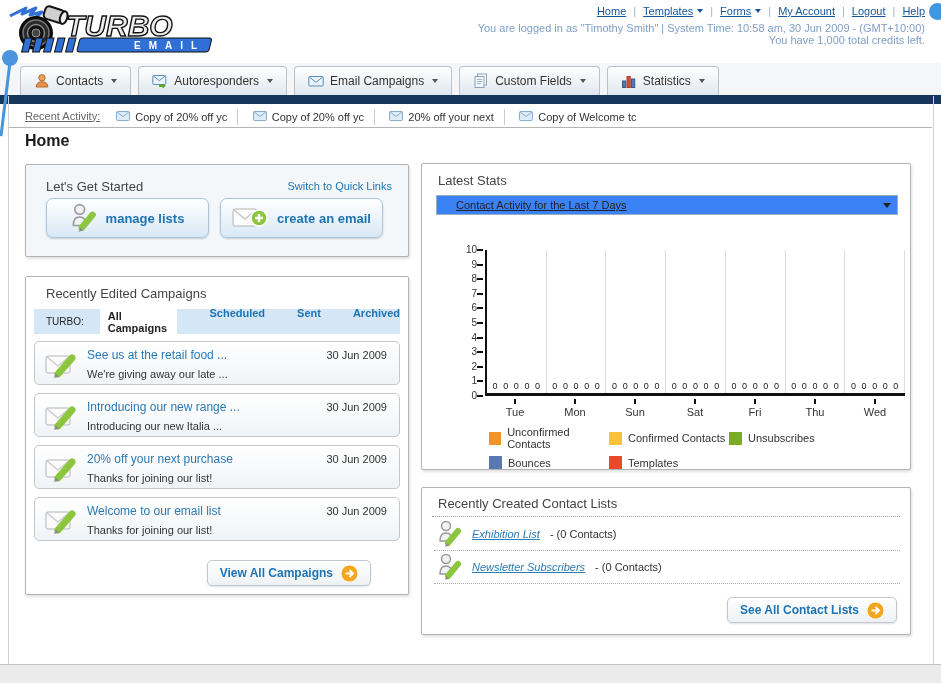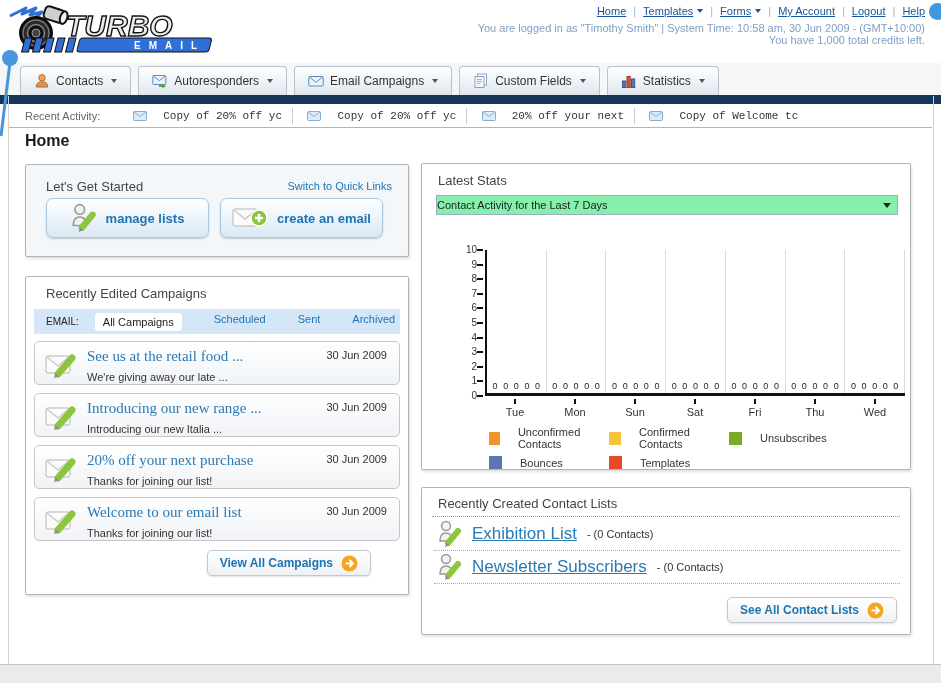--- a/index.html
+++ b/index.html
@@ -22,22 +22,22 @@
   .tab-bar { position:absolute; left:0; top:63px; width:941px; height:32px; background:#f4f6f8; display:flex; align-items:flex-end; padding-left:20px; }
   .tab { height:29px; display:inline-flex; align-items:center; gap:6px; padding:0 13px; margin-right:7px;
          background:linear-gradient(#ffffff,#dfe7ee); border:1px solid #b9c2cc; border-bottom:none;
          border-radius:4px 4px 0 0; font-size:12px; color:#333; cursor:pointer; }
   .tab-caret { width:0; height:0; border-left:3.5px solid transparent; border-right:3.5px solid transparent; border-top:4px solid #555; margin-left:2px; }
   .navy-bar { position:absolute; left:0; top:95px; width:941px; height:9px; background:#16365c; }
 
   
   .activity-row { position:absolute; left:9px; top:104px; width:923px; height:24px; border-bottom:1px solid #b5b5b5;
                   display:flex; align-items:center; padding-left:16px; background:#fff; }
-  .activity-label { font-size:11px; color:#666; margin-right:23px; }
-  .activity-item { display:inline-flex; align-items:center; gap:16px; padding:2px 10px; border-right:1px solid #ccc; font-size:11px; color:#333; cursor:pointer;font-family:Liberation Mono, monospace; }
+  .activity-label { font-size:11px; color:#666; margin-right:6px;text-decoration:underline; }
+  .activity-item { display:inline-flex; gap:5px; padding:2px 10px; border-right:1px solid #ccc; font-size:11px; color:#333; cursor:pointer; }
   .activity-item:last-child { border-right:none; }
 
   .page-title { position:absolute; left:25px; top:132px; font-size:16px; font-weight:bold; color:#1a1a1a; }
 
   
   .panel { position:absolute; background:#fff; border:1px solid #b3b3b3; border-radius:2px; box-shadow:1px 2px 3px rgba(0,0,0,0.12); }
   .panel-title { position:absolute; font-size:13px; color:#444; }
 
   
   #get-started { left:25px; top:164px; width:384px; height:93px; background:#f3f7fa;text-align:center; }
@@ -51,54 +51,54 @@
   #campaigns-panel { left:25px; top:276px; width:384px; height:319px; }
   .show-bar { position:absolute; left:8px; top:32px; width:366px; height:25px; background:#d5e7f7; display:flex; align-items:center; gap:16px; padding-left:12px; }
   .show-label { font-size:10px; color:#222; }
   .filter-link { font-size:11px; color:#1d74b4; cursor:pointer; }
   .filter-link.active { background:#fff; color:#222; padding:3px 8px; border-radius:3px; }
   .campaign-list { position:absolute; left:8px; top:64px; width:366px; }
   .campaign-row { position:relative; height:44px; border:1px solid #c6c6c6; border-radius:5px;
                   background:linear-gradient(#ffffff,#f0f3f6); margin-bottom:8px; cursor:pointer; }
   .cr-icon { position:absolute; left:10px; top:7px; }
   .cr-text { position:absolute; left:52px; top:6px; }
-  .cr-title { display:block; font-size:15px; color:#2a7ab5; margin-bottom:2px; text-decoration:none; cursor:pointer;font-family:Liberation Serif, serif; }
+  .cr-title { display:block; font-size:12px; color:#2a7ab5; margin-bottom:2px; text-decoration:none; cursor:pointer; }
   .cr-sub { font-size:11px; color:#333; }
   .cr-date { position:absolute; right:12px; top:7px; font-size:11px; color:#333; }
   .pill-btn { display:inline-flex; align-items:center; gap:8px; height:26px; padding:0 12px;
               background:linear-gradient(#ffffff,#eef1f4); border:1px solid #c2c8ce; border-radius:5px;
               font-size:12px; font-weight:bold; color:#1d74b4; cursor:pointer; box-shadow:0 1px 2px rgba(0,0,0,0.12); }
-  .view-all { position:absolute; right:37px; bottom:18px; }
+  .view-all { position:absolute; right:37px; bottom:8px; }
 
   
   #stats-panel { left:421px; top:163px; width:490px; height:307px; }
-  .stats-select { position:absolute; left:14px; top:31px; width:462px; height:20px; border:1px solid #9ab0c2; background:#86efac;
-                  font-size:11px; color:#222; display:flex; align-items:center; padding-left:0; cursor:pointer; }
+  .stats-select { position:absolute; left:14px; top:31px; width:462px; height:20px; border:1px solid #9ab0c2; background:#3b82f6;
+                  font-size:11px; color:#222; display:flex; align-items:center; padding-left:19px; cursor:pointer;text-decoration:underline; }
   .select-caret { position:absolute; right:6px; top:7px; width:0; height:0; border-left:4px solid transparent; border-right:4px solid transparent; border-top:5px solid #222; }
   .chart-wrap { position:absolute; left:63px; top:86px; width:420px; height:146px; }
   .chart-cols { position:absolute; left:0; top:0; width:420px; height:146px; display:flex; border-left:2px solid #111; border-bottom:3px solid #111; }
   .chart-col { flex:1; position:relative; border-right:1px solid #dcdcdc; }
   .zero-row { position:absolute; left:0; right:0; bottom:2px; display:flex; justify-content:space-evenly; font-size:9px; color:#222; }
   .ytick-label { position:absolute; left:-28px; width:20px; text-align:right; font-size:10px; color:#333; }
   .ytick-mark { position:absolute; left:-8px; width:6px; height:2px; background:#111; }
   .x-axis-row { position:absolute; left:63px; top:235px; width:420px; display:flex; }
   .x-cell { flex:1; text-align:center; }
   .x-tick { width:2px; height:5px; background:#111; margin:0 auto; }
   .x-label { font-size:11px; color:#333; margin-top:2px; }
   .chart-legend { position:absolute; left:67px; top:262px; width:420px; display:grid; grid-template-columns:120px 120px 1fr; row-gap:6px; }
-  .legend-item { display:flex; align-items:center; gap:18px; }
+  .legend-item { display:flex; align-items:center; gap:6px; }
   .legend-swatch { width:13px; height:13px; display:inline-block; }
   .legend-label { font-size:11px; color:#333; }
 
   
   #contacts-panel { left:421px; top:487px; width:490px; height:148px; }
   .clp-sep { position:absolute; left:10px; top:28px; width:468px; border-top:1px dotted #999; }
   .cl-list { position:absolute; left:12px; top:30px; width:466px; }
   .cl-item { position:relative; height:33px; border-bottom:1px dotted #aaa; display:flex; align-items:center; gap:10px; padding-left:4px; }
-  .cl-name { font-size:17px; color:#2a7ab5; text-decoration:underline; cursor:pointer; }
+  .cl-name { font-size:11px; color:#2a7ab5; text-decoration:underline; cursor:pointer;font-style:italic; }
   .cl-detail { font-size:11px; color:#333; }
   .see-all { position:absolute; right:13px; bottom:11px; }
 
   
   .footer { position:absolute; left:0; top:664px; width:941px; height:19px; background:#ebebeb; border-top:1px solid #c2c2c2; }
   .edge-left { position:absolute; left:8px; top:96px; height:568px; border-left:1px solid #d2d2d2; }
   .edge-right { position:absolute; right:7px; top:96px; height:568px; border-right:1px solid #d2d2d2; }
   .pin { position:absolute; left:0; top:46px; z-index:5; }
 </style>
 </head>
@@ -279,22 +279,22 @@
         <path d="M10 23 L20 11" stroke="#8cc63f" stroke-width="6" stroke-linecap="round"></path>
         <path d="M7 27 L11 25.5 L8.4 22.9 Z" fill="#8a8a8a"></path>
       </svg>
       <span>manage lists</span>
     </div>
   </div>
 
   <div class="panel" id="campaigns-panel">
     <span class="panel-title" style="left:20px;top:9px;">Recently Edited Campaigns</span>
     <div class="show-bar">
-      <span class="show-label">EMAIL:</span>
-      <span style="display:inline-flex;gap:32px;" id="filter-links">
+      <span class="show-label">TURBO:</span>
+      <span style="display:inline-flex;gap:32px;font-weight:bold;" id="filter-links">
   <span class="filter-link active">All Campaigns</span>
 
   <span class="filter-link">Scheduled</span>
 
   <span class="filter-link">Sent</span>
 
   <span class="filter-link">Archived</span>
 </span>
     </div>
     <div class="campaign-list">

